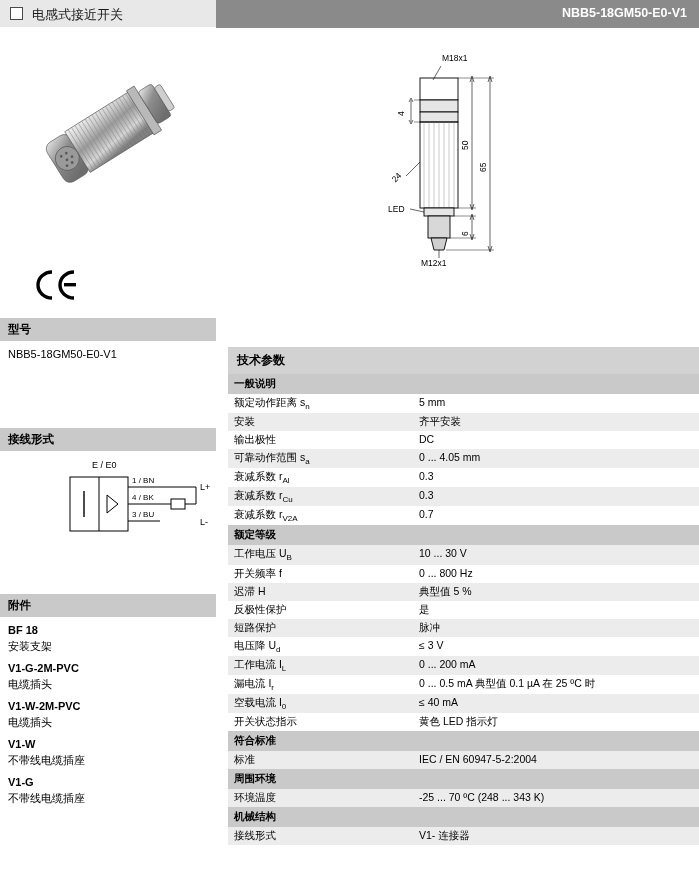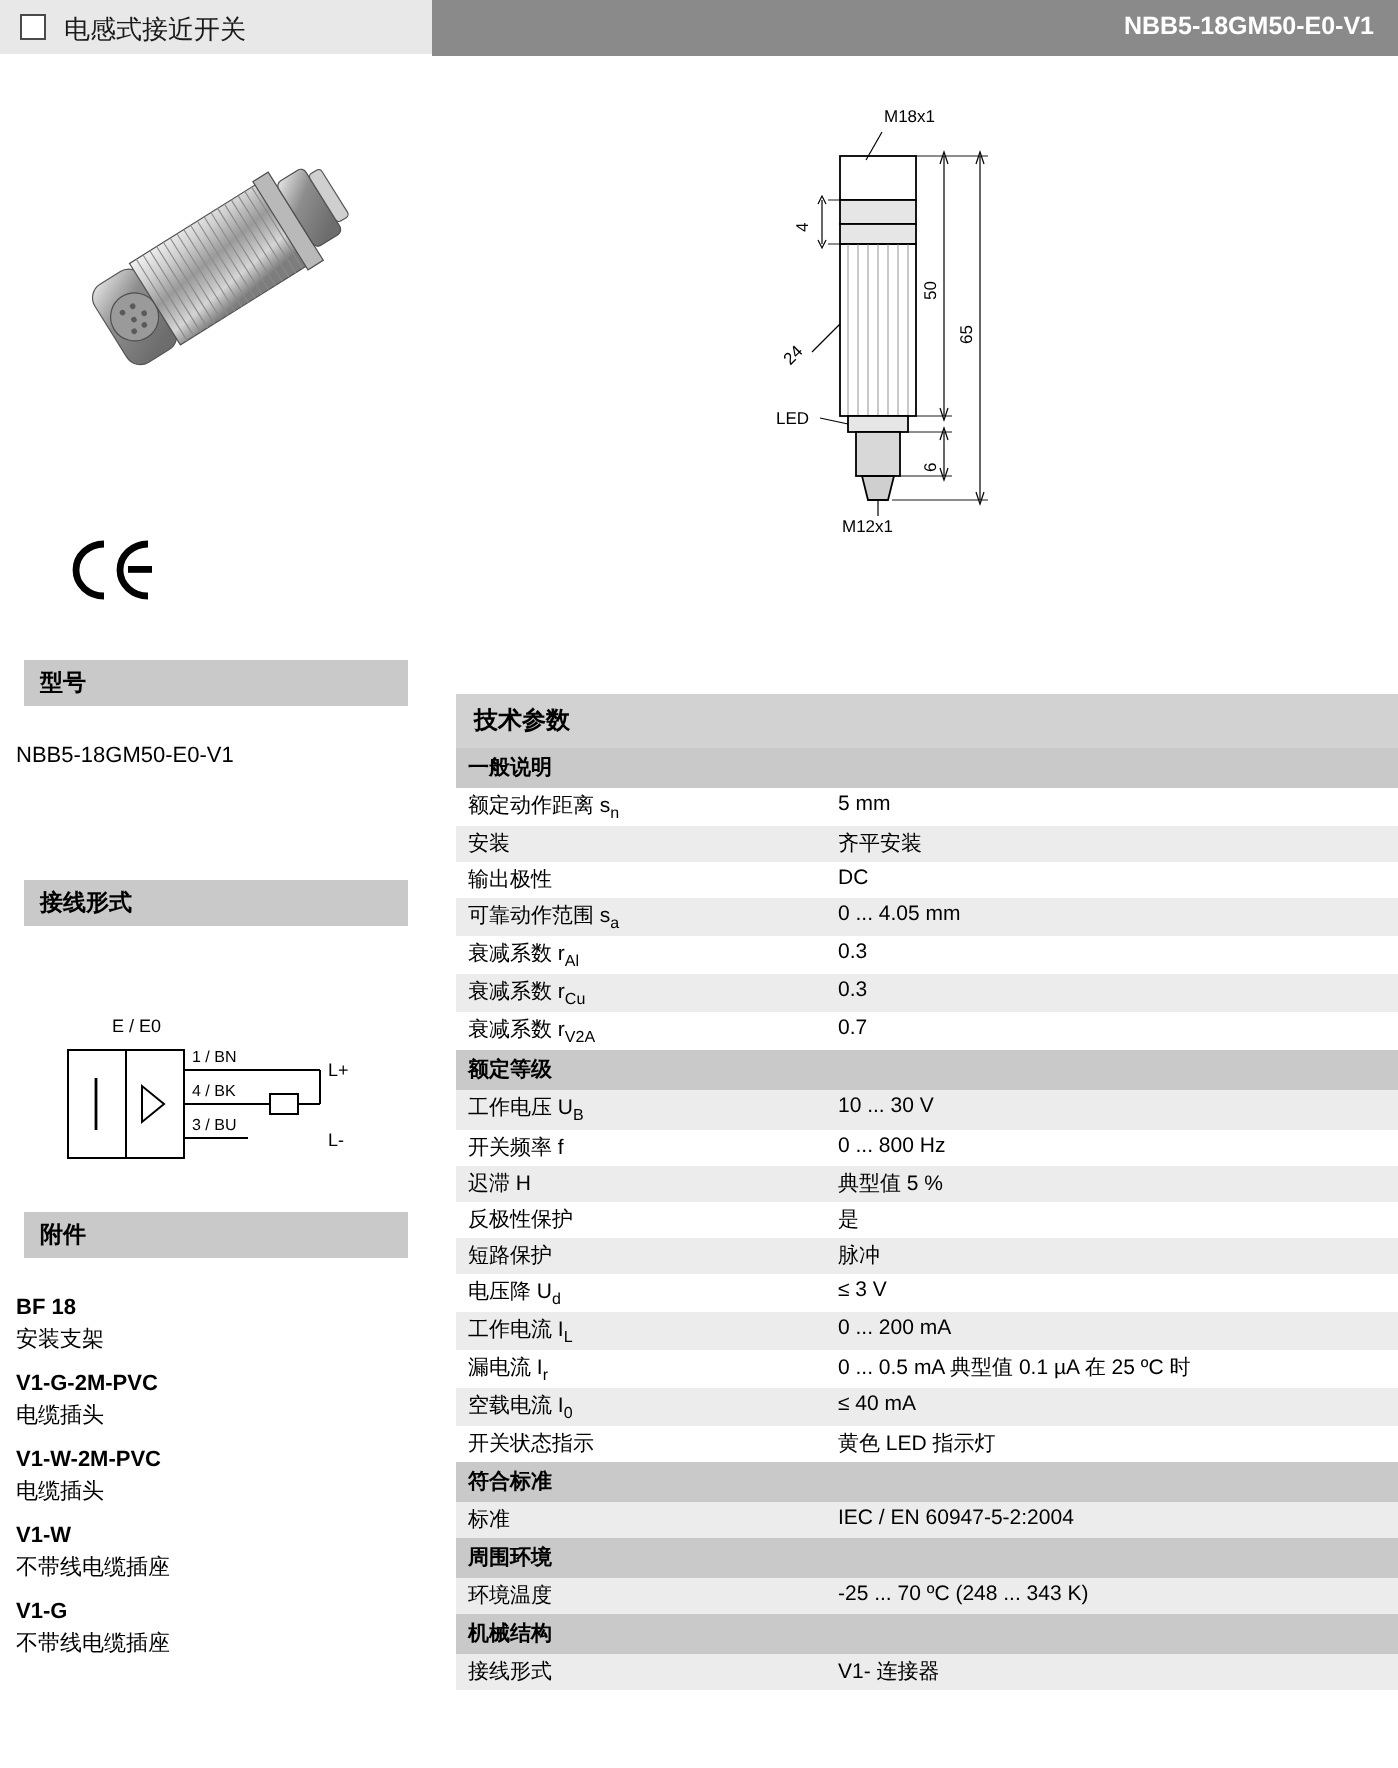--- a/index.html
+++ b/index.html
@@ -40,28 +40,28 @@
     position:absolute; left:0; top:28px; width:216px; height:856px;
     background:#ffffff;
   }
   .prod-img { position:absolute; left:18px; top:30px; width:180px; height:150px; }
   .ce-mark { position:absolute; left:28px; top:240px; width:60px; height:34px; }
 
   .sec-head {
     background:#c9c9c9;
     font-weight:bold; font-size:11.5px;
     padding:4px 8px;
-    margin:12px;
+    margin:0;
   }
   .sec-body { padding:5px 8px 10px 8px; }
   .sec-body .line { line-height:16px; font-size:11px; }
   .bullets { margin:0; padding-left:14px; }
   .bullets li { line-height:16px; font-size:11px; }
   .bold { font-weight:bold; }
-  .wiring-box { padding:28px 8px 8px 8px; }
+  .wiring-box { padding:4px 8px 8px 8px;margin-left:36px; }
 
   
   .right-col {
     position:absolute; left:228px; top:28px; width:471px;
   }
   .panel-head {
     background:#d2d2d2;
     font-weight:bold; font-size:12px;
     padding:5px 9px;
   }

